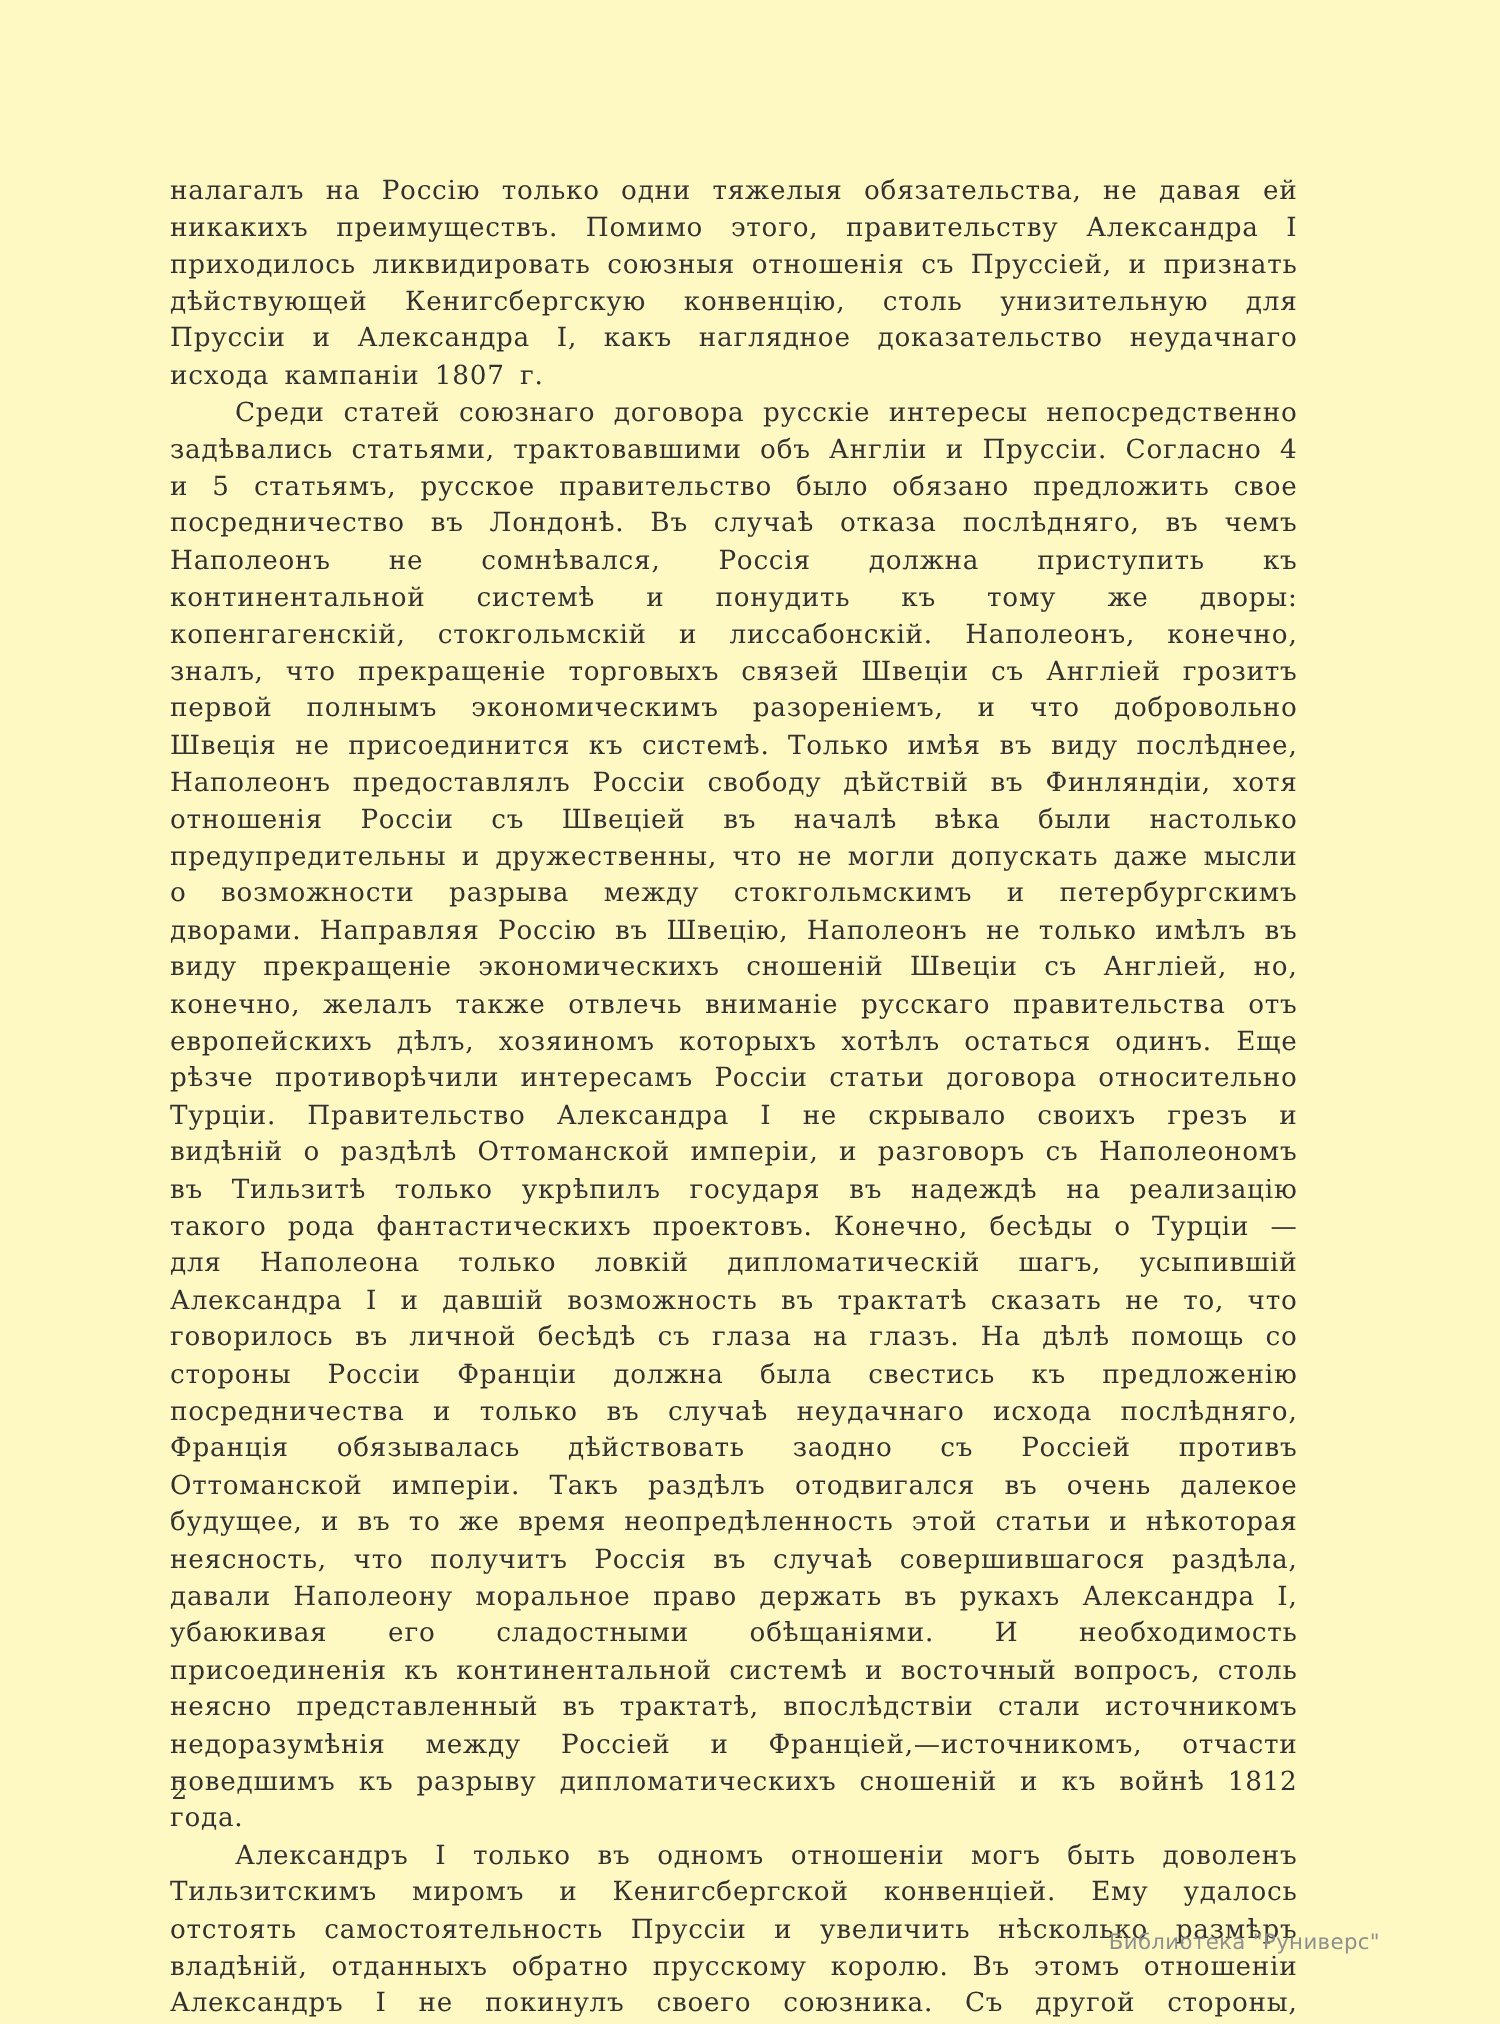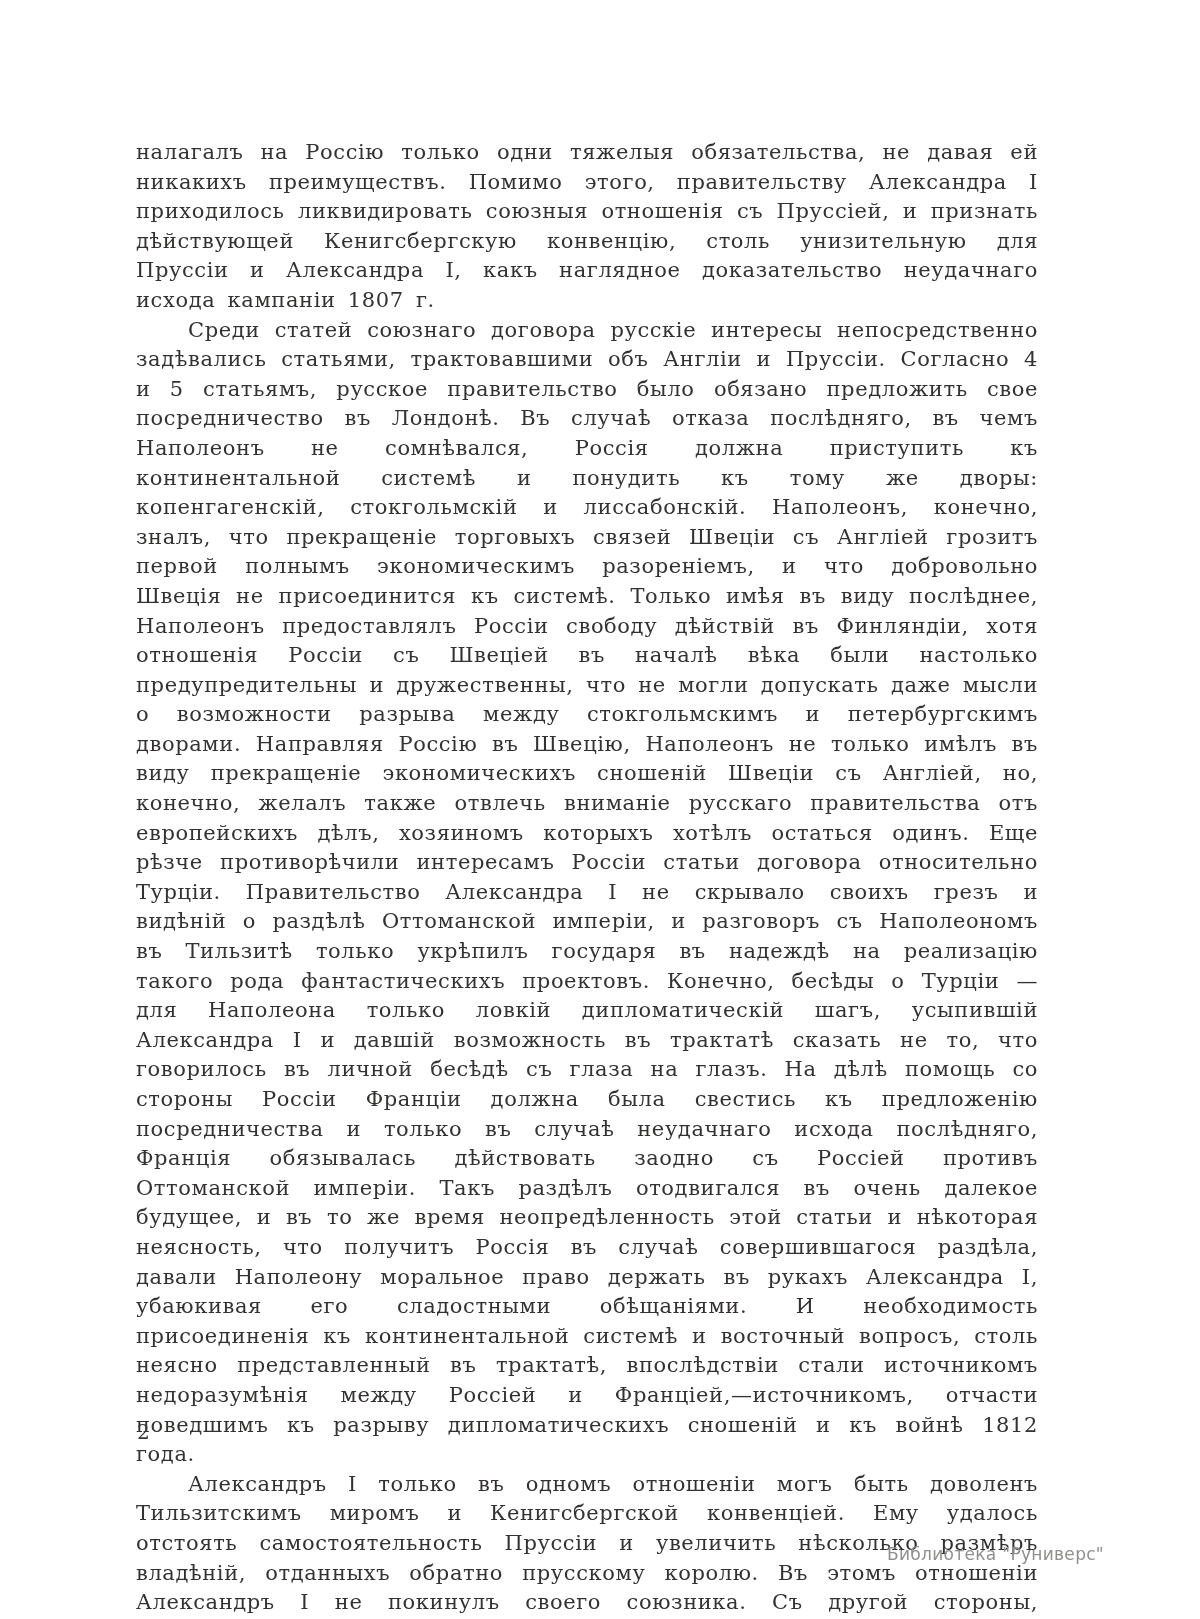--- a/index.html
+++ b/index.html
@@ -9,21 +9,21 @@
   body {
     width: 1200px;
     height: 1619px;
     background: #efeeea;
     font-family: "DejaVu Serif", serif;
   }
   .page {
     position: relative;
     width: 1200px;
     height: 1619px;
-    background: #ffffff;
+    background: #fef9c3;
     color: #343231;
     overflow: hidden;
   }
   .text-block {
     position: absolute;
     left: 136px;
     top: 138px;
     width: 902px;
     font-size: 21px;
     line-height: 29.6px;

